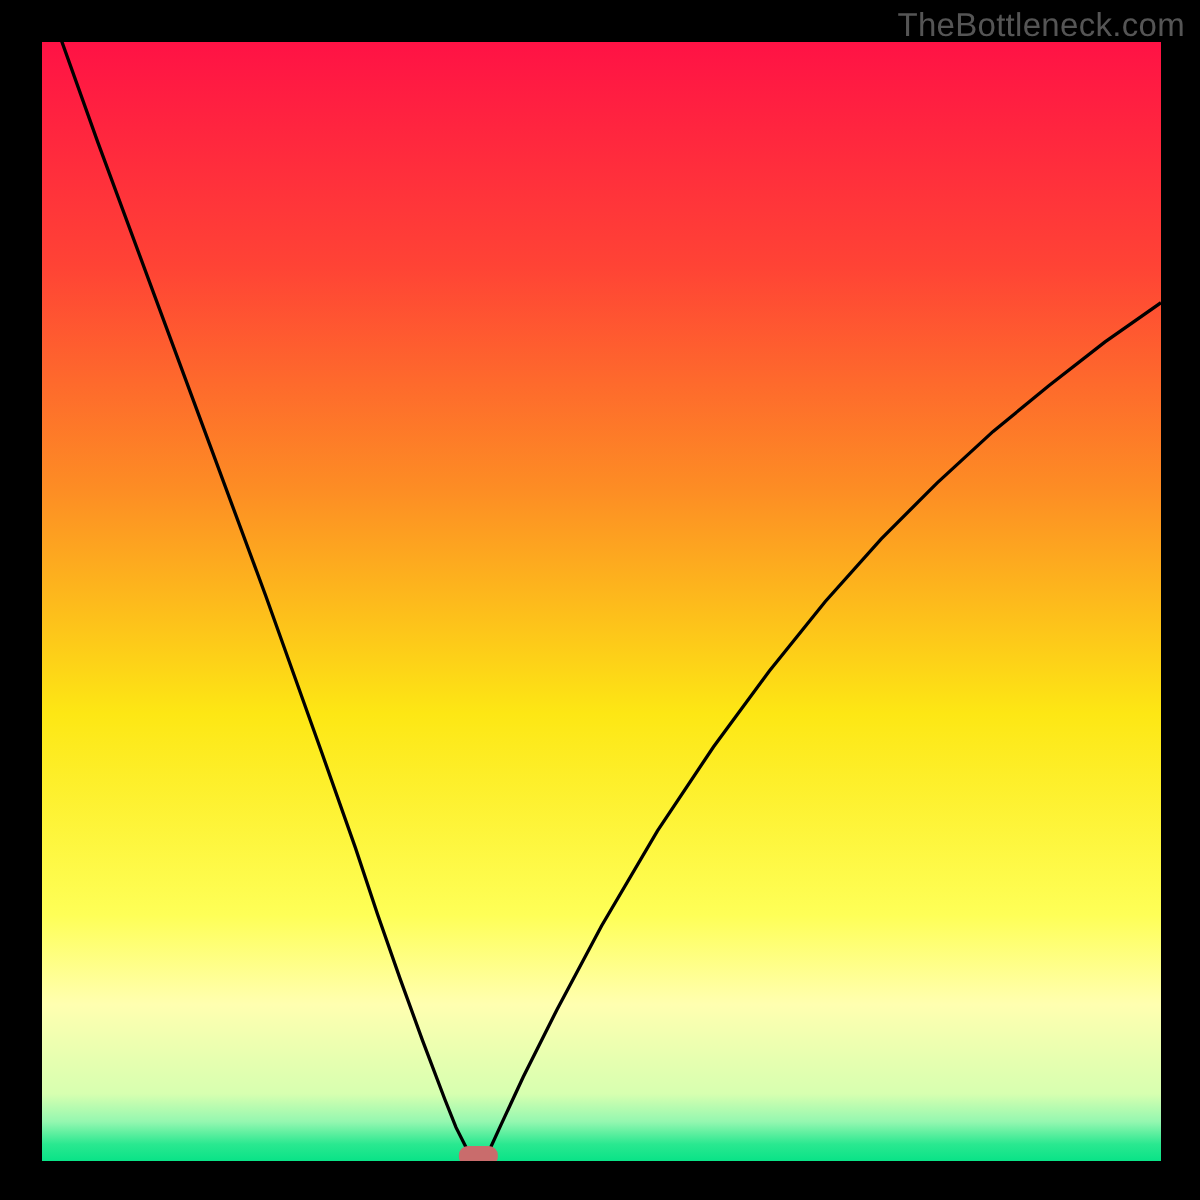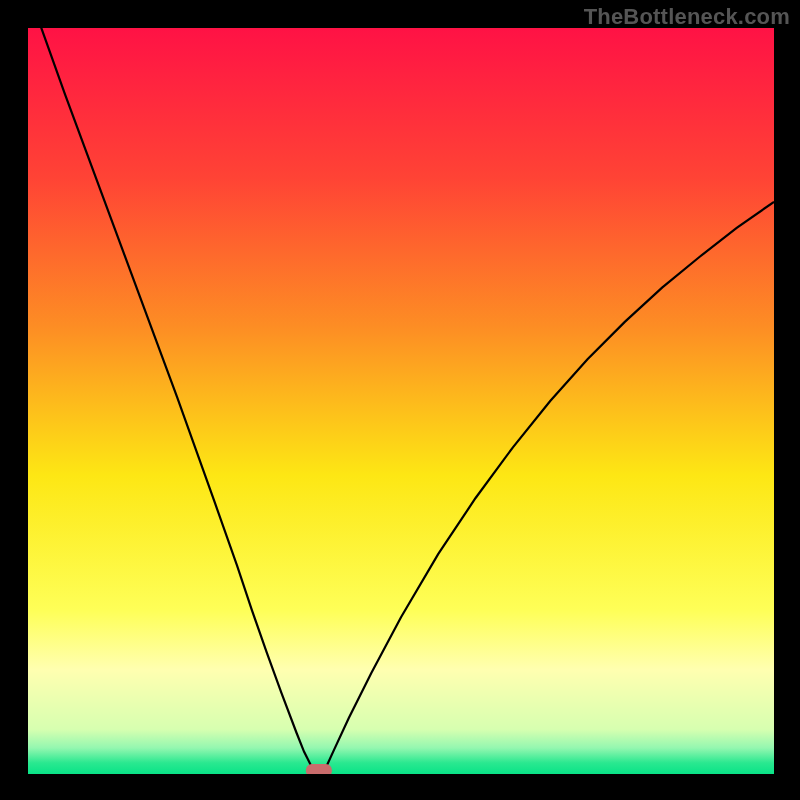--- a/index.html
+++ b/index.html
@@ -17,21 +17,21 @@
     top: 28px;
     width: 746px;
     height: 746px;
   }
   .watermark {
     position: absolute;
     top: 4px;
     right: 10px;
     color: #555;
     font-size: 22px;
-    font-weight: 700;
+    font-weight: 400;
     letter-spacing: 0.2px;
     z-index: 3;
   }
   svg { display: block; }
 </style>
 </head>
 <body>
 
 <div class="watermark">TheBottleneck.com</div>
 

